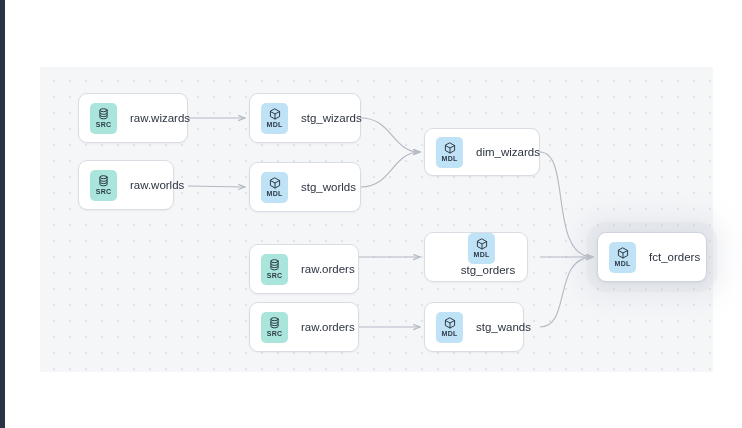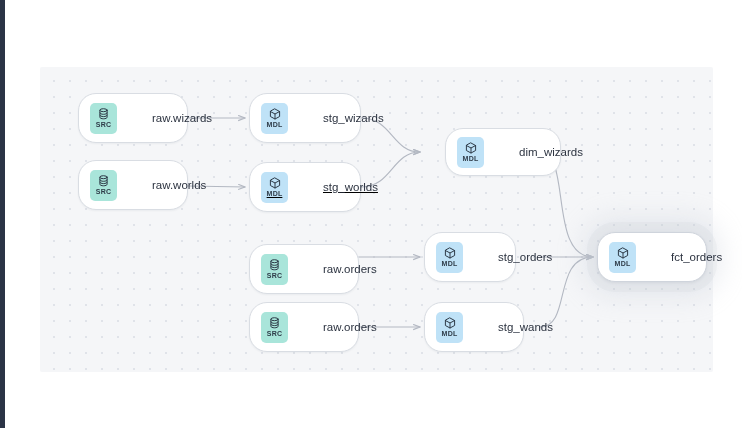--- a/index.html
+++ b/index.html
@@ -39,24 +39,23 @@
     left: 0; top: 0;
     width: 742px; height: 428px;
     pointer-events: none;
   }
   .node {
     position: absolute;
     display: flex;
     align-items: center;
     background: #ffffff;
     border: 1px solid #d9dde3;
-    border-radius: 18px;
+    border-radius: 9px;
     padding-left: 11px;
     box-shadow: 0 1px 2px rgba(28,35,51,0.05);
-    gap: 22px;
   }
   .node.focus {
     border-color: #cfd4dc;
     box-shadow: 0 0 0 10px rgba(200,205,214,0.17),
                 0 0 26px 14px rgba(190,196,208,0.30),
                 0 1px 3px rgba(28,35,51,0.10);
   }
   .badge {
     width: 27px; height: 31px;
     border-radius: 5px;
@@ -130,21 +129,21 @@
               <ellipse cx="5.5" cy="2.2" rx="3.6" ry="1.5"></ellipse>
               <path d="M1.9,2.2 L1.9,9.3 C1.9,10.1 3.5,10.8 5.5,10.8 C7.5,10.8 9.1,10.1 9.1,9.3 L9.1,2.2"></path>
               <path d="M1.9,4.8 C1.9,5.6 3.5,6.3 5.5,6.3 C7.5,6.3 9.1,5.6 9.1,4.8"></path>
               <path d="M1.9,7.1 C1.9,7.9 3.5,8.6 5.5,8.6 C7.5,8.6 9.1,7.9 9.1,7.1"></path>
             </svg>
           </span>
           <span class="badge-text">SRC</span>
         </div>
         <span class="node-label">raw.wizards</span>
       </div>
-      <div class="node" style="left: 78px; top: 160px; width: 110px; height: 50px;">
+      <div class="node" style="left: 78px; top: 160px; width: 96px; height: 50px;">
         <div class="badge src">
           <span>
             <svg width="11" height="12" viewBox="0 0 11 12" fill="none" stroke="#2e3b48" stroke-width="1" stroke-linecap="round">
               <ellipse cx="5.5" cy="2.2" rx="3.6" ry="1.5"></ellipse>
               <path d="M1.9,2.2 L1.9,9.3 C1.9,10.1 3.5,10.8 5.5,10.8 C7.5,10.8 9.1,10.1 9.1,9.3 L9.1,2.2"></path>
               <path d="M1.9,4.8 C1.9,5.6 3.5,6.3 5.5,6.3 C7.5,6.3 9.1,5.6 9.1,4.8"></path>
               <path d="M1.9,7.1 C1.9,7.9 3.5,8.6 5.5,8.6 C7.5,8.6 9.1,7.9 9.1,7.1"></path>
             </svg>
           </span>
           <span class="badge-text">SRC</span>
@@ -185,34 +184,34 @@
             <svg width="12" height="12" viewBox="0 0 12 12" fill="none" stroke="#2e3b48" stroke-width="1" stroke-linejoin="round" stroke-linecap="round">
               <path d="M6,1 L10.6,3.5 L10.6,8.5 L6,11 L1.4,8.5 L1.4,3.5 Z"></path>
               <path d="M1.4,3.5 L6,6 L10.6,3.5"></path>
               <path d="M6,6 L6,11"></path>
             </svg>
           </span>
           <span class="badge-text">MDL</span>
         </div>
         <span class="node-label">stg_wizards</span>
       </div>
-      <div class="node" style="left: 249px; top: 162px; width: 112px; height: 50px; text-decoration: underline;">
+      <div class="node" style="left: 249px; top: 162px; width: 112px; height: 50px;">
         <div class="badge mdl">
           <span>
             <svg width="12" height="12" viewBox="0 0 12 12" fill="none" stroke="#2e3b48" stroke-width="1" stroke-linejoin="round" stroke-linecap="round">
               <path d="M6,1 L10.6,3.5 L10.6,8.5 L6,11 L1.4,8.5 L1.4,3.5 Z"></path>
               <path d="M1.4,3.5 L6,6 L10.6,3.5"></path>
               <path d="M6,6 L6,11"></path>
             </svg>
           </span>
           <span class="badge-text">MDL</span>
         </div>
         <span class="node-label">stg_worlds</span>
       </div>
-      <div class="node" style="left: 424px; top: 232px; width: 92px; height: 50px;">
+      <div class="node" style="left: 424px; top: 232px; width: 104px; height: 50px; flex-direction: column;">
         <div class="badge mdl">
           <span>
             <svg width="12" height="12" viewBox="0 0 12 12" fill="none" stroke="#2e3b48" stroke-width="1" stroke-linejoin="round" stroke-linecap="round">
               <path d="M6,1 L10.6,3.5 L10.6,8.5 L6,11 L1.4,8.5 L1.4,3.5 Z"></path>
               <path d="M1.4,3.5 L6,6 L10.6,3.5"></path>
               <path d="M6,6 L6,11"></path>
             </svg>
           </span>
           <span class="badge-text">MDL</span>
         </div>
@@ -224,21 +223,21 @@
             <svg width="12" height="12" viewBox="0 0 12 12" fill="none" stroke="#2e3b48" stroke-width="1" stroke-linejoin="round" stroke-linecap="round">
               <path d="M6,1 L10.6,3.5 L10.6,8.5 L6,11 L1.4,8.5 L1.4,3.5 Z"></path>
               <path d="M1.4,3.5 L6,6 L10.6,3.5"></path>
               <path d="M6,6 L6,11"></path>
             </svg>
           </span>
           <span class="badge-text">MDL</span>
         </div>
         <span class="node-label">stg_wands</span>
       </div>
-      <div class="node" style="left: 424px; top: 128px; width: 116px; height: 48px; margin-left: 21px;">
+      <div class="node" style="left: 424px; top: 128px; width: 116px; height: 48px;">
         <div class="badge mdl">
           <span>
             <svg width="12" height="12" viewBox="0 0 12 12" fill="none" stroke="#2e3b48" stroke-width="1" stroke-linejoin="round" stroke-linecap="round">
               <path d="M6,1 L10.6,3.5 L10.6,8.5 L6,11 L1.4,8.5 L1.4,3.5 Z"></path>
               <path d="M1.4,3.5 L6,6 L10.6,3.5"></path>
               <path d="M6,6 L6,11"></path>
             </svg>
           </span>
           <span class="badge-text">MDL</span>
         </div>

